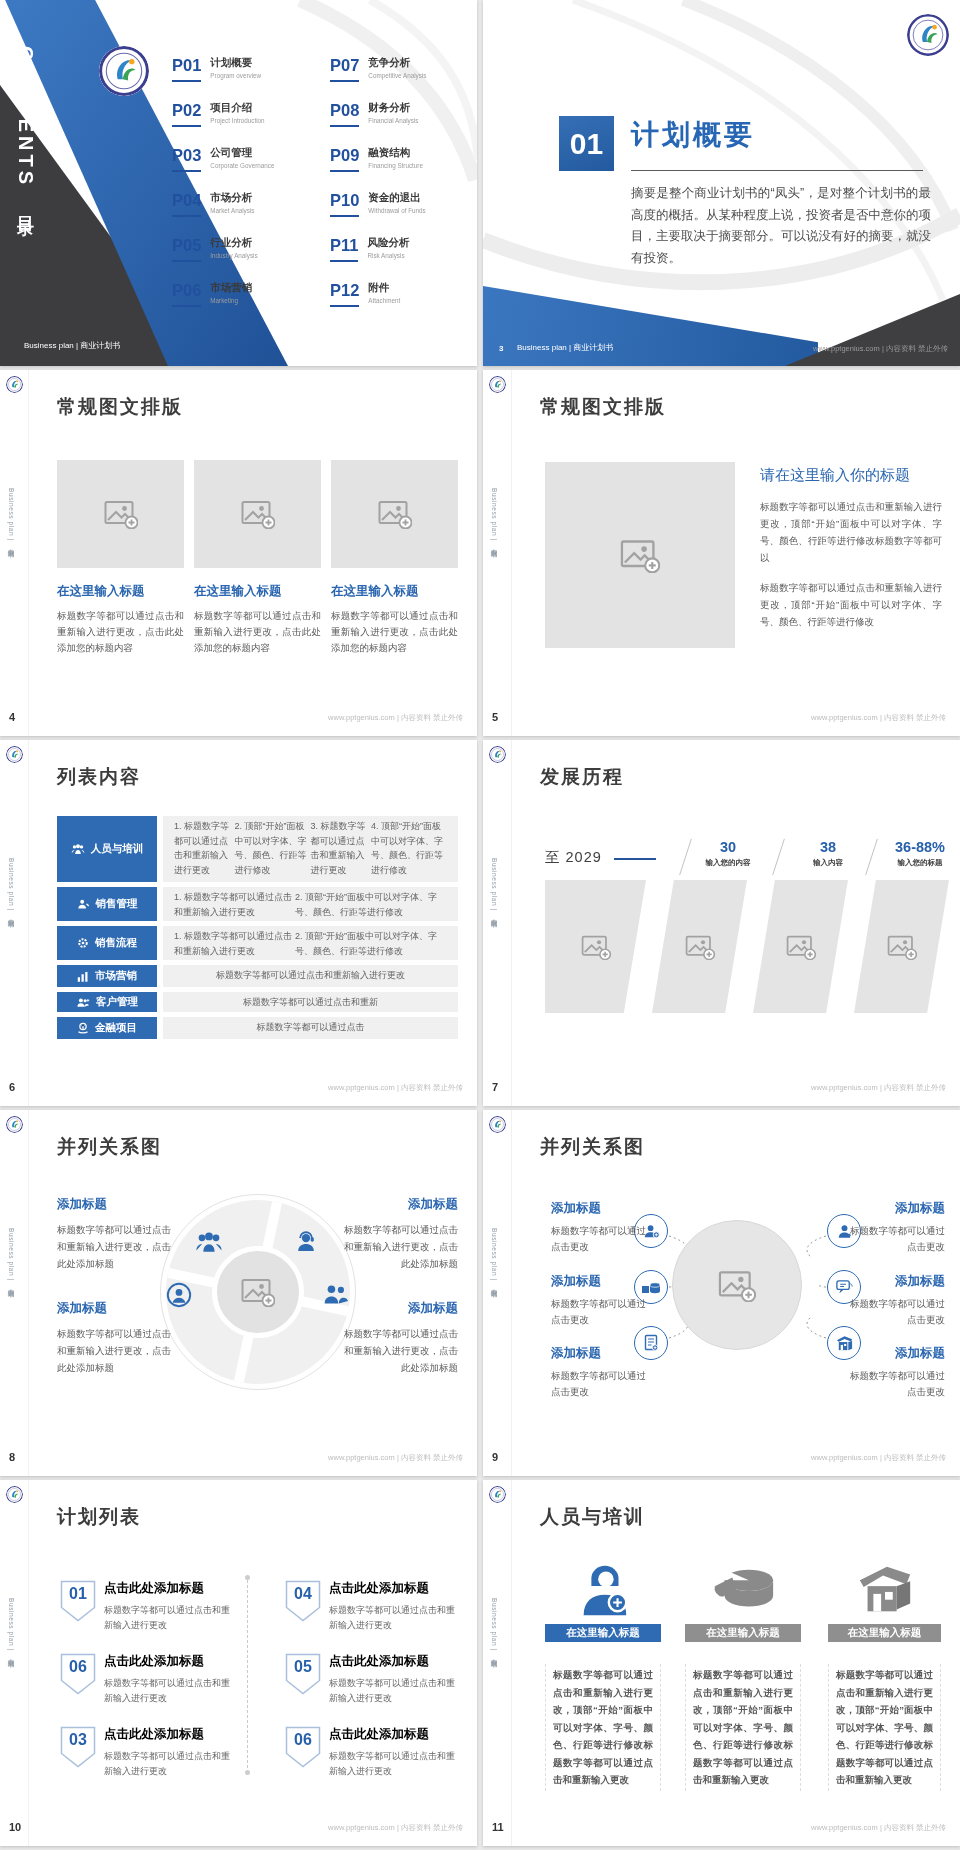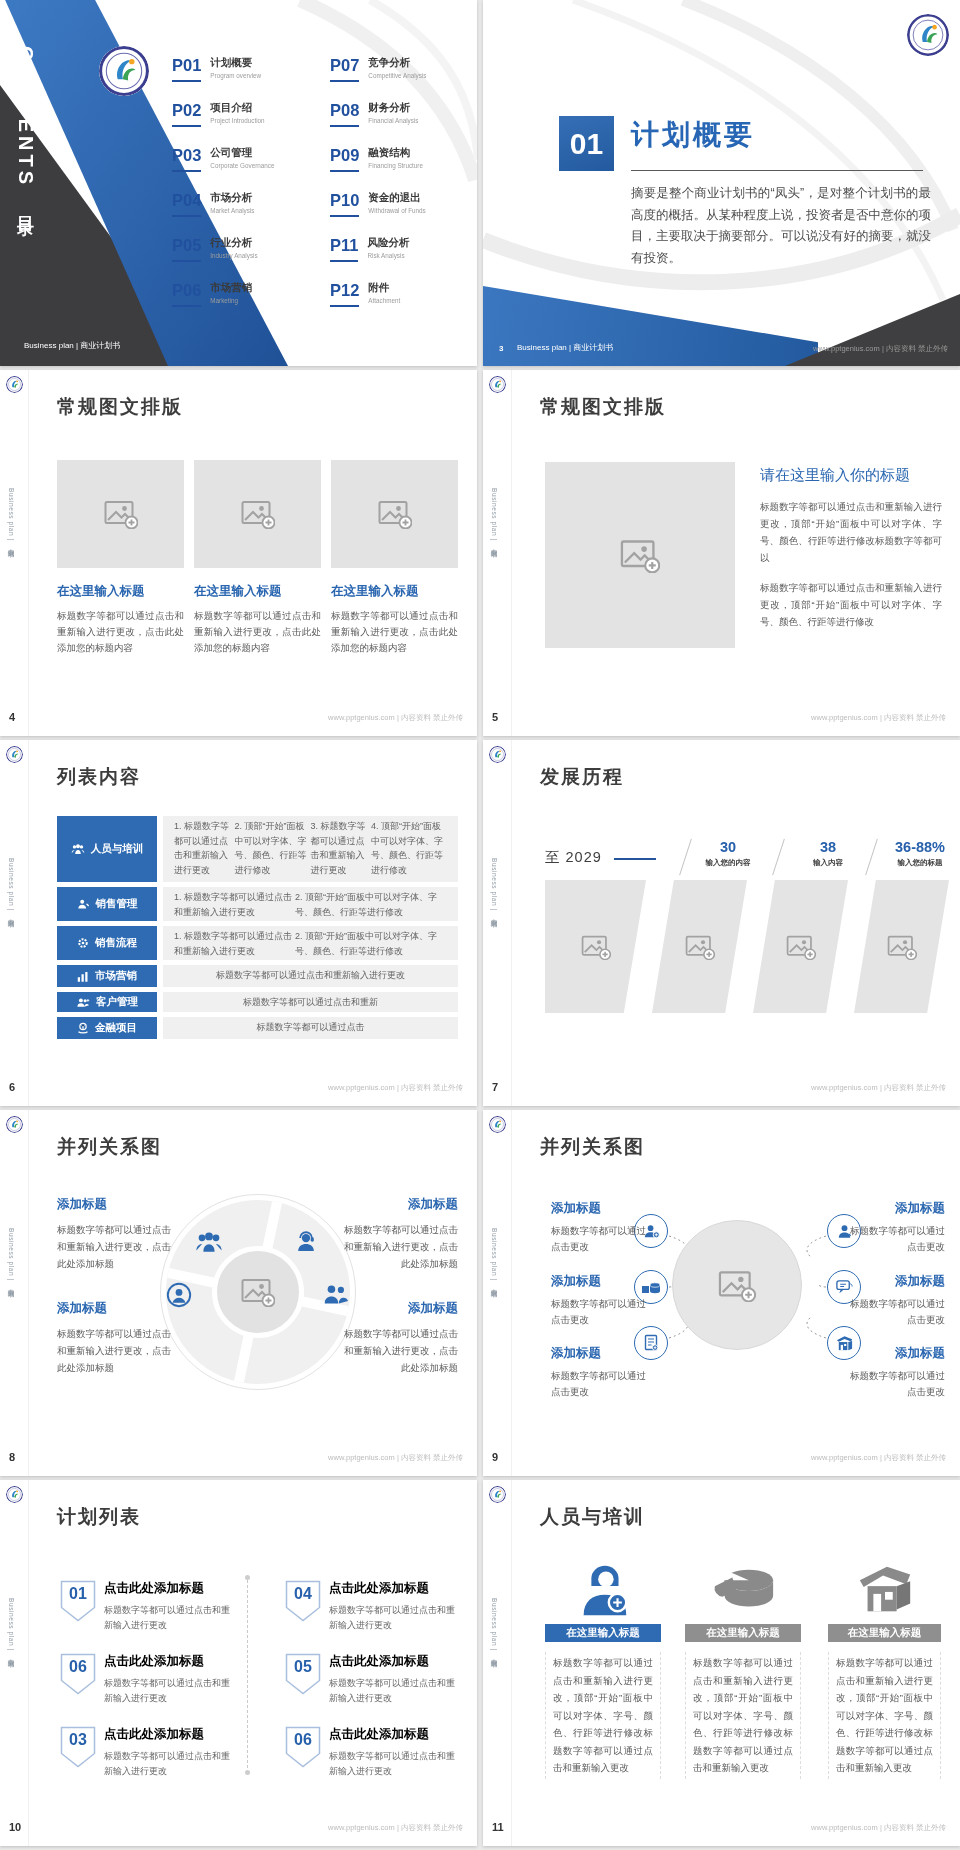--- a/index.html
+++ b/index.html
@@ -102,21 +102,21 @@
   .plan-txt h4 { font-size:12.5px; font-weight:bold; color:#000000; margin-bottom:6px; }
   .plan-txt p { font-size:9px; line-height:15px; color:#666; }
   .plan-div { position:absolute; left:247px; top:100px; height:188px; border-left:1px dashed #c9c9c9; }
   .plan-dot { position:absolute; left:245px; width:5px; height:5px; border-radius:50%; background:#cdcdcd; }
 
   
   .mcol { position:absolute; top:68px; }
   .mcol .ic { height:76px; display:flex; align-items:flex-end; justify-content:center; padding-bottom:6px; }
   .mbar { height:18px; display:flex; align-items:center; justify-content:center; color:#fff; font-size:10.5px; font-weight:bold; }
   .mbar.b { background:#2e6bb2; } .mbar.g { background:#8f8f8f; }
-  .mbody { margin-top:10px; padding:2px 7px; border-left:1px dashed #ddd; border-right:1px dashed #ddd; font-size:9.5px; line-height:17.5px; color:#595959; text-align:justify; }
+  .mbody { margin-top:22px; padding:2px 7px; border-left:1px dashed #ddd; border-right:1px dashed #ddd; font-size:9.5px; line-height:17.5px; color:#595959; text-align:justify;font-weight:bold; }
 </style>
 </head>
 <body>
 
 <svg width="0" height="0" style="position:absolute">
   <defs>
     <g id="ph-pic">
       <rect x="1.5" y="3" width="27" height="21" rx="1.5" fill="none" stroke="#a2a2a2" stroke-width="2"></rect>
       <circle cx="20.5" cy="9.5" r="2.4" fill="#a2a2a2"></circle>
       <path d="M4 21 l8-8 5.5 5.5 3.5-3.5 6 6" fill="none" stroke="#a2a2a2" stroke-width="2"></path>

